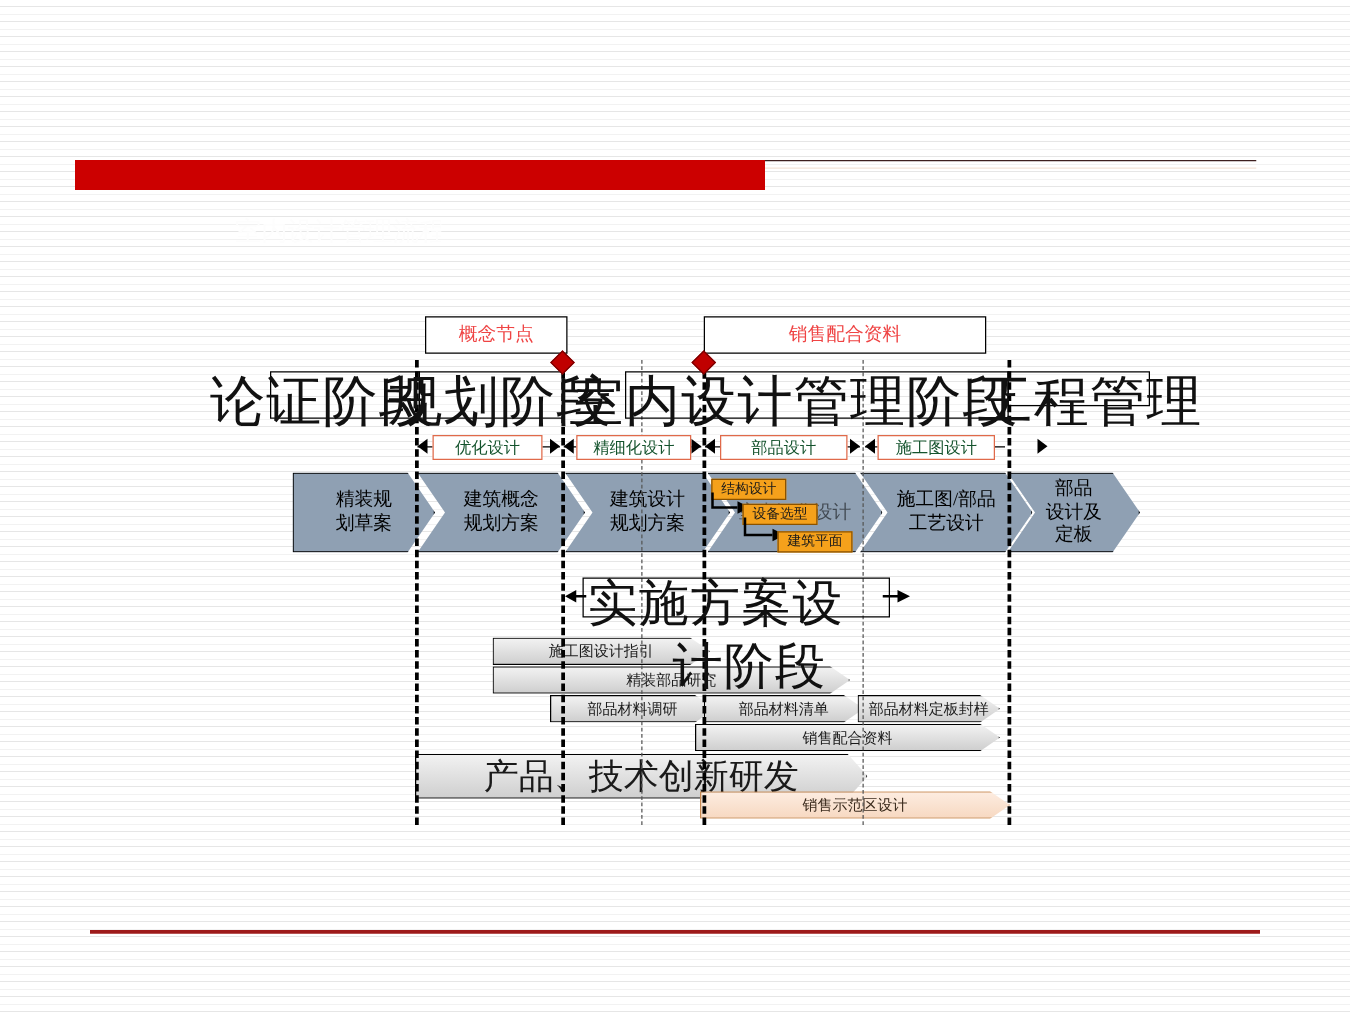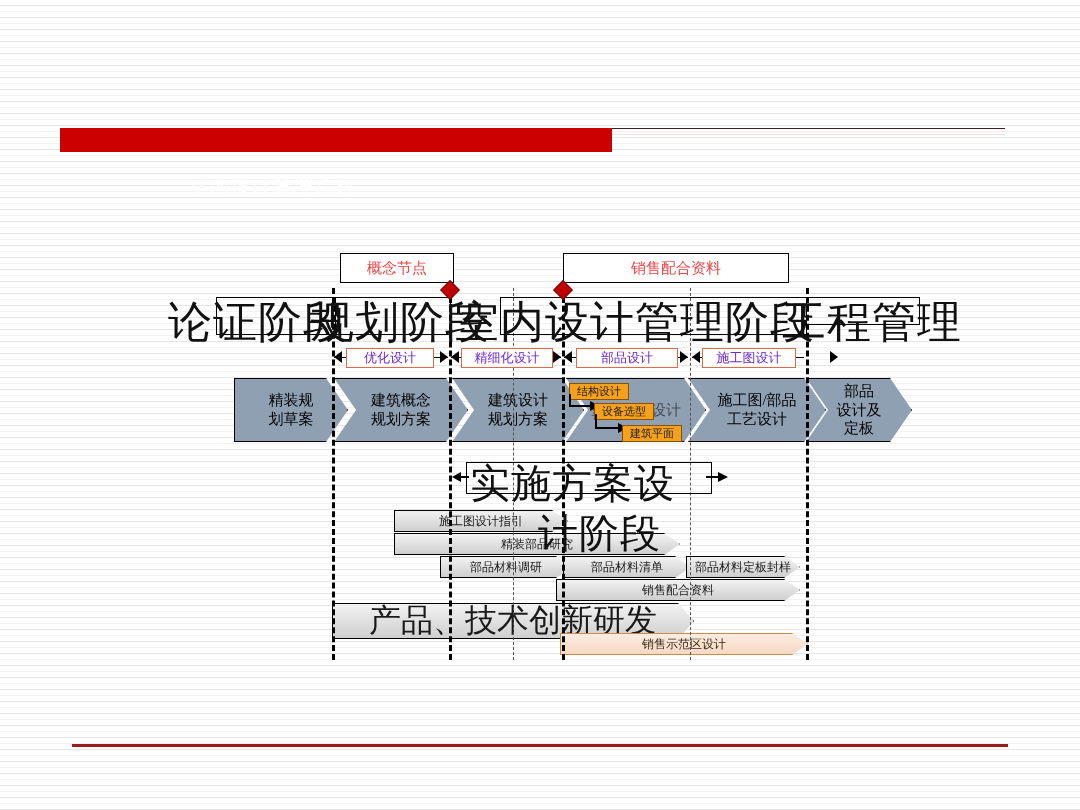--- a/index.html
+++ b/index.html
@@ -52,21 +52,21 @@
 
   
   .span-row{position:absolute;height:20px;z-index:7;}
   .span-line{position:absolute;top:9px;height:1px;background:#000;}
   .arrow-l,.arrow-r{position:absolute;top:3px;width:0;height:0;
      border-top:6px solid transparent;border-bottom:6px solid transparent;}
   .arrow-l{border-right:8px solid #000;}
   .arrow-r{border-left:8px solid #000;}
   .span-label{
     position:absolute;top:0;border:1px solid #e06a4a;background:#ffffff;
-    color:#6d28d9;font-size:13px;line-height:18px;text-align:center;white-space:nowrap;
+    color:#14532d;font-size:13px;line-height:18px;text-align:center;white-space:nowrap;
   }
 
   
   .chev{
     position:absolute;background:#8fa0b3;border:1px solid #000;
     display:flex;align-items:center;justify-content:center;
     color:#000;font-size:15px;line-height:1.25;text-align:center;z-index:4;
   }
   .chev.arrowed{clip-path:polygon(0 0, calc(100% - 22px) 0, 100% 50%, calc(100% - 22px) 100%, 0 100%, 22px 50%);}
   .chev.first{clip-path:polygon(0 0, calc(100% - 22px) 0, 100% 50%, calc(100% - 22px) 100%, 0 100%);}
@@ -79,21 +79,21 @@
   }
 
   
   .bar{
     position:absolute;background:linear-gradient(to bottom,#f2f2f2,#cfcfcf);
     border:1px solid #000;display:flex;align-items:center;justify-content:center;
     font-size:12px;color:#1a1a1a;white-space:nowrap;z-index:5;
   }
   .bar.arrow{clip-path:polygon(0 0, calc(100% - 16px) 0, 100% 50%, calc(100% - 16px) 100%, 0 100%);}
   .bar.peach{background:linear-gradient(to bottom,#fdece0,#f7d9c2);border-color:#c98a52;color:#3a2a1c;}
-  .bar.big{font-size:32px;}
+  .bar.big{font-size:28px;}
 
   
   .overlay{
     position:absolute;color:#111;font-size:44px;line-height:48px;white-space:nowrap;
     font-family:"Liberation Sans",sans-serif;font-weight:400;z-index:12;letter-spacing:1px;
   }
   .overlay.mid{font-size:40px;line-height:46px;}
 </style>
 </head>
 <body>

